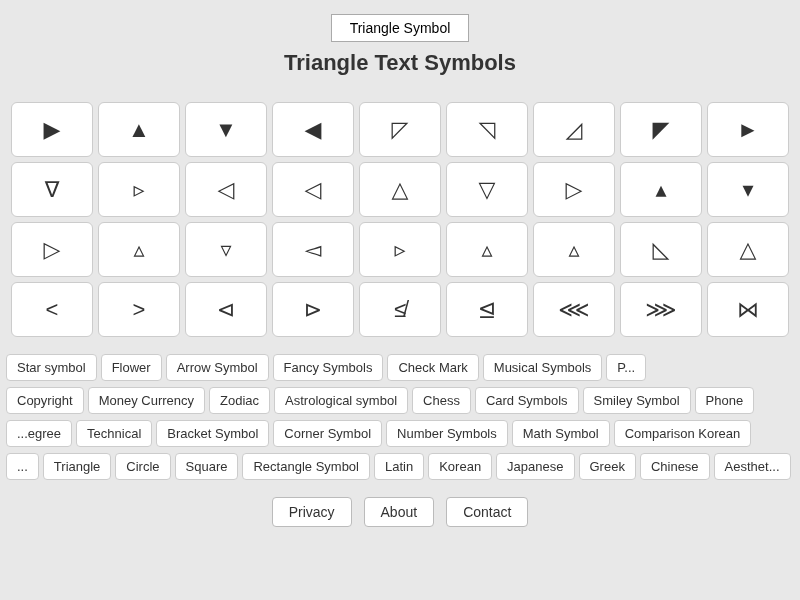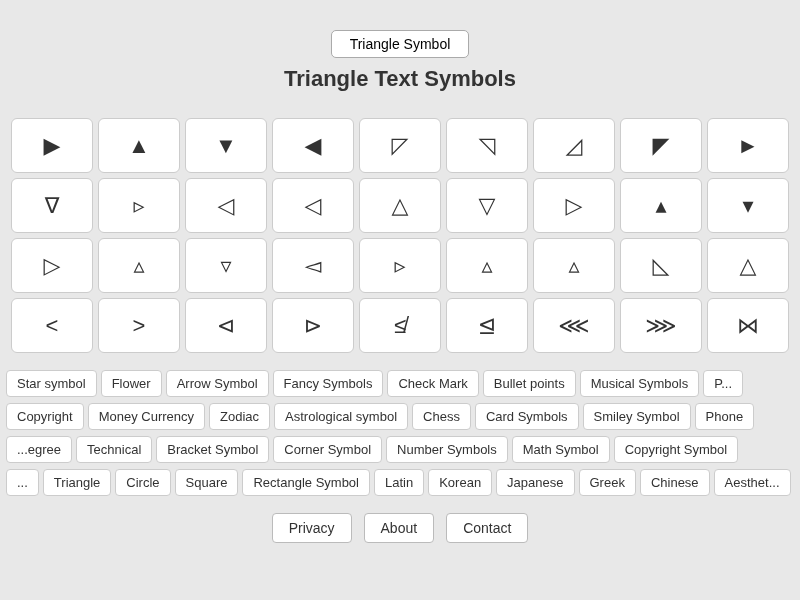--- a/index.html
+++ b/index.html
@@ -20,22 +20,21 @@
       justify-content: center;
       padding: 14px 0 8px 0;
     }
 
     .top-button {
       border: 1px solid #aaa;
       background: #fff;
       padding: 5px 18px;
       font-size: 14px;
       cursor: pointer;
-      border-radius: 5px;
-      margin-top: 16px;
+      border-radius: 0;
     }
 
     .page-title {
       font-size: 22px;
       font-weight: bold;
       color: #333;
       margin-bottom: 26px;
       text-align: center;
     }
 
@@ -160,21 +159,20 @@
 </div>
 
 <div class="nav-links-area">
 
   <div class="nav-row">
     <a class="nav-tag">Star symbol</a>
     <a class="nav-tag">Flower</a>
     <a class="nav-tag">Arrow Symbol</a>
     <a class="nav-tag">Fancy Symbols</a>
     <a class="nav-tag">Check Mark</a>
-    <a class="nav-tag">Bullet points</a>
     <a class="nav-tag">Musical Symbols</a>
     <a class="nav-tag">P...</a>
   </div>
 
   <div class="nav-row">
     <a class="nav-tag">Copyright</a>
     <a class="nav-tag">Money Currency</a>
     <a class="nav-tag">Zodiac</a>
     <a class="nav-tag">Astrological symbol</a>
     <a class="nav-tag">Chess</a>
@@ -183,21 +181,21 @@
     <a class="nav-tag">Phone</a>
   </div>
 
   <div class="nav-row">
     <a class="nav-tag">...egree</a>
     <a class="nav-tag">Technical</a>
     <a class="nav-tag">Bracket Symbol</a>
     <a class="nav-tag">Corner Symbol</a>
     <a class="nav-tag">Number Symbols</a>
     <a class="nav-tag">Math Symbol</a>
-    <a class="nav-tag">Copyright Symbol</a>
+    <a class="nav-tag">Comparison Korean</a>
   </div>
 
   <div class="nav-row">
     <a class="nav-tag">...</a>
     <a class="nav-tag">Triangle</a>
     <a class="nav-tag">Circle</a>
     <a class="nav-tag">Square</a>
     <a class="nav-tag">Rectangle Symbol</a>
     <a class="nav-tag">Latin</a>
     <a class="nav-tag">Korean</a>

